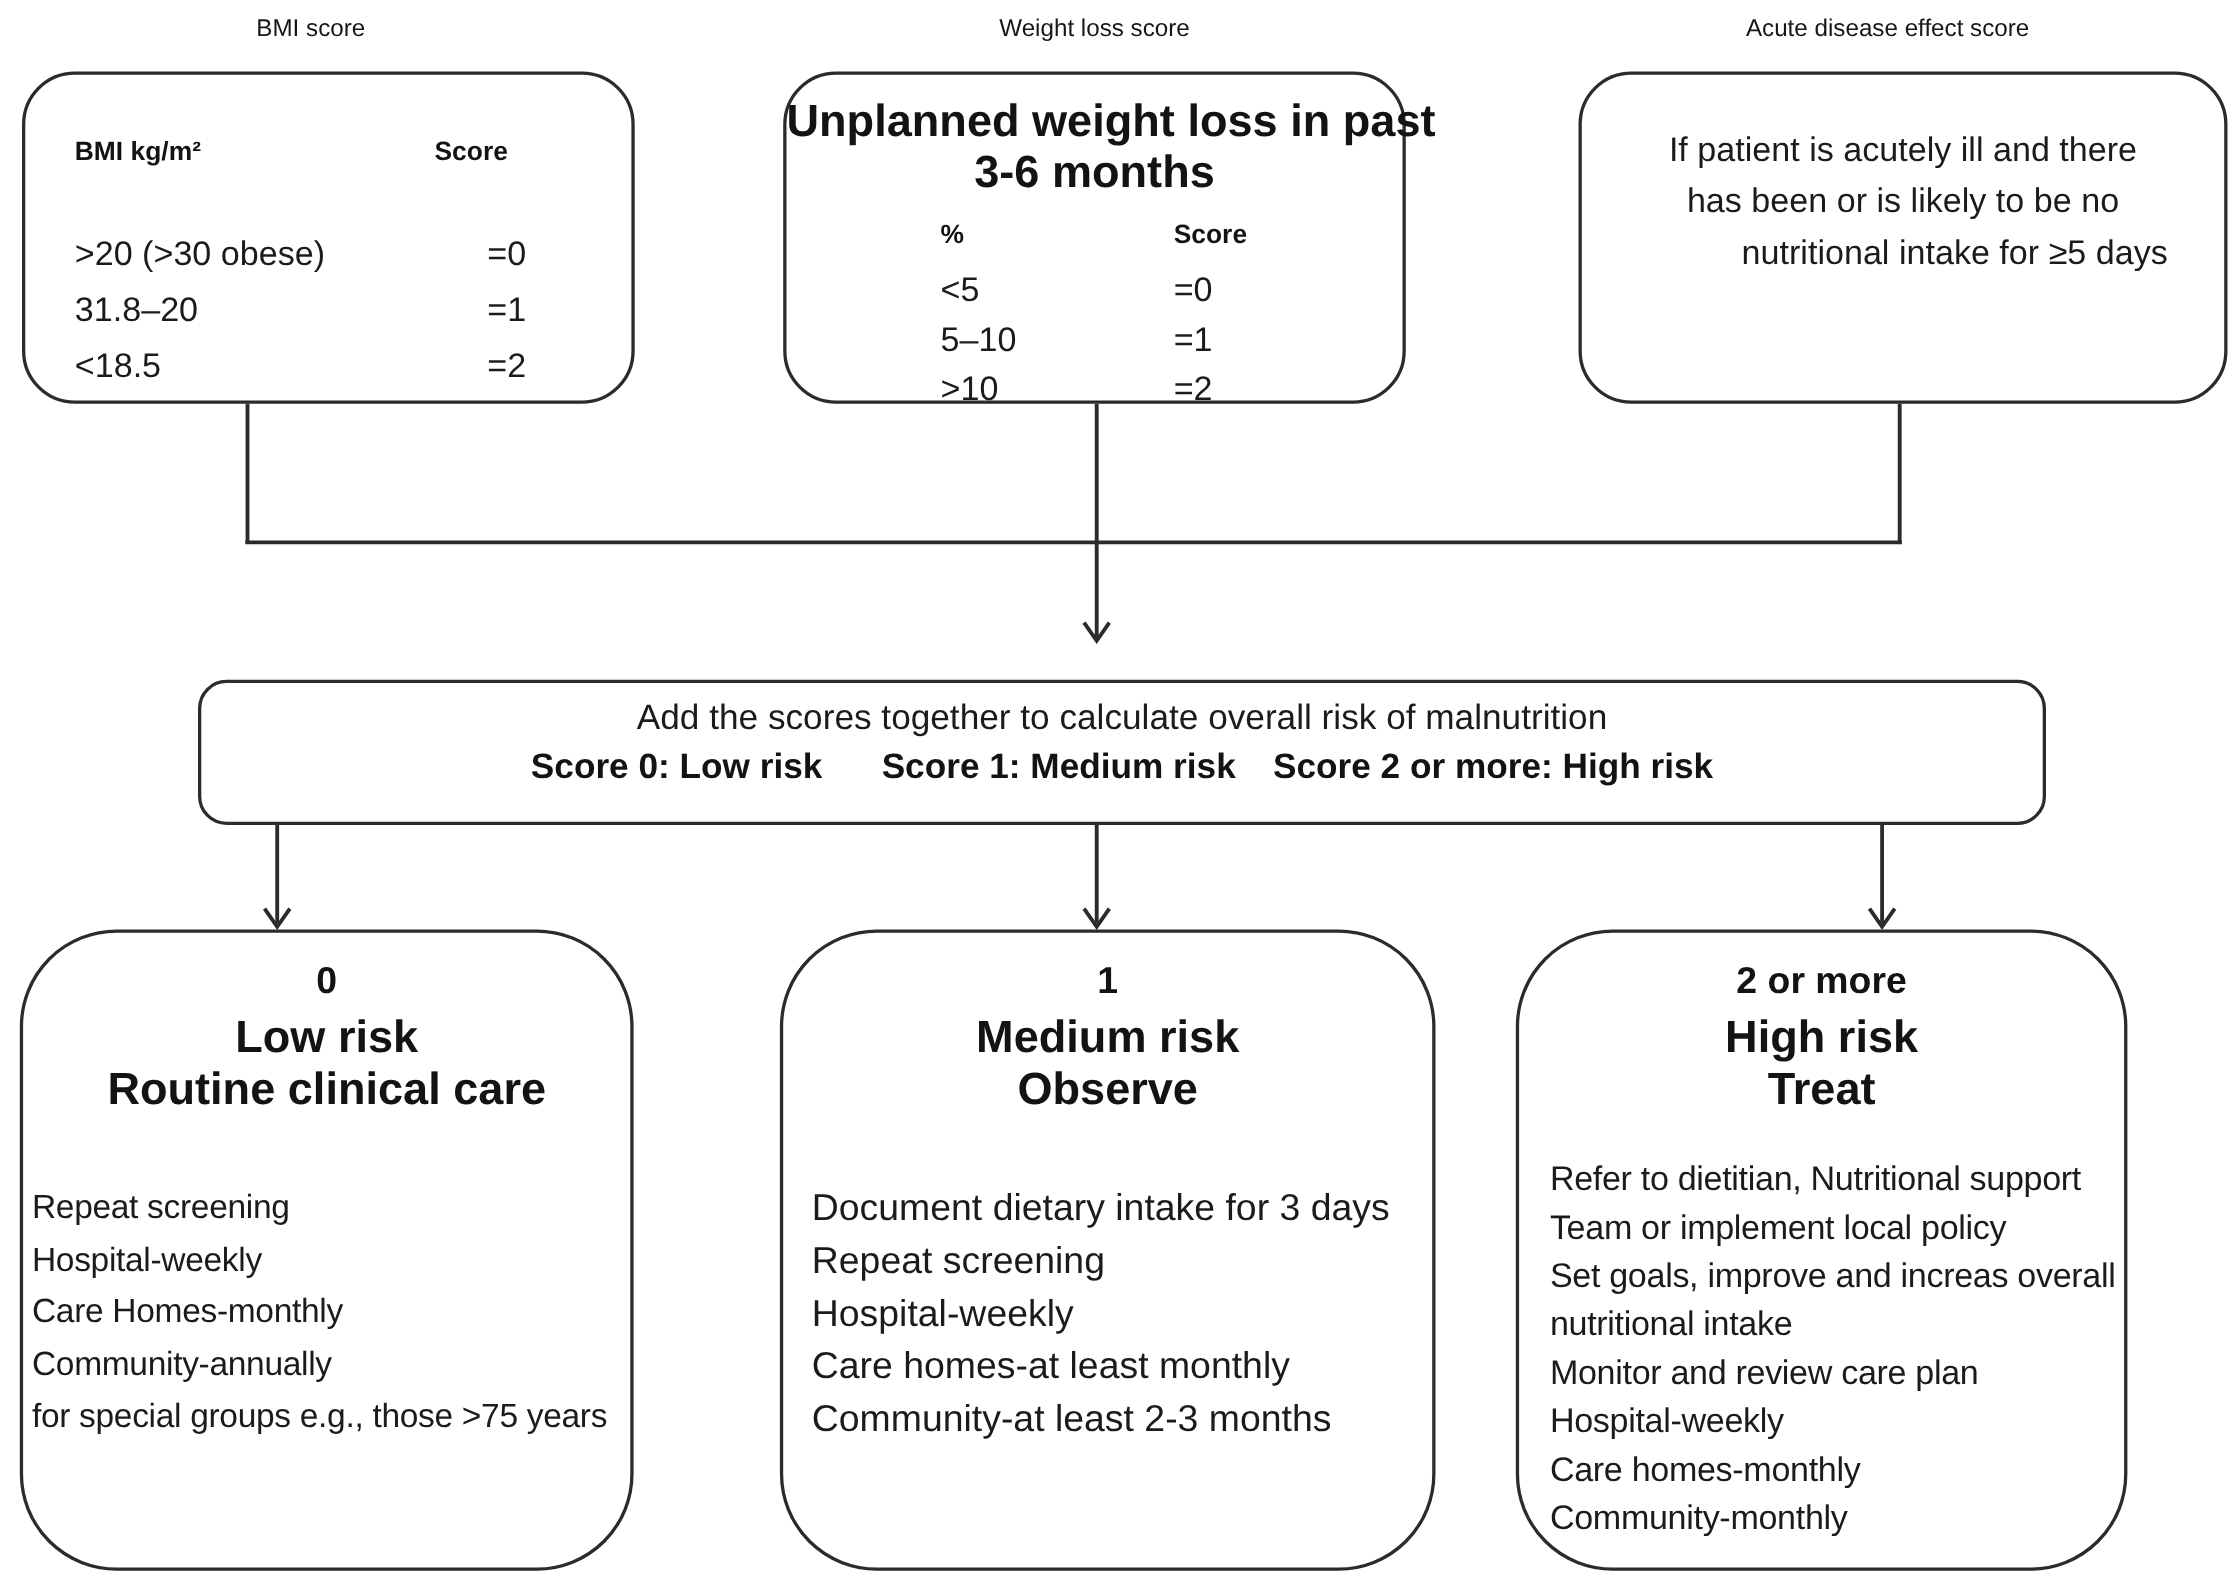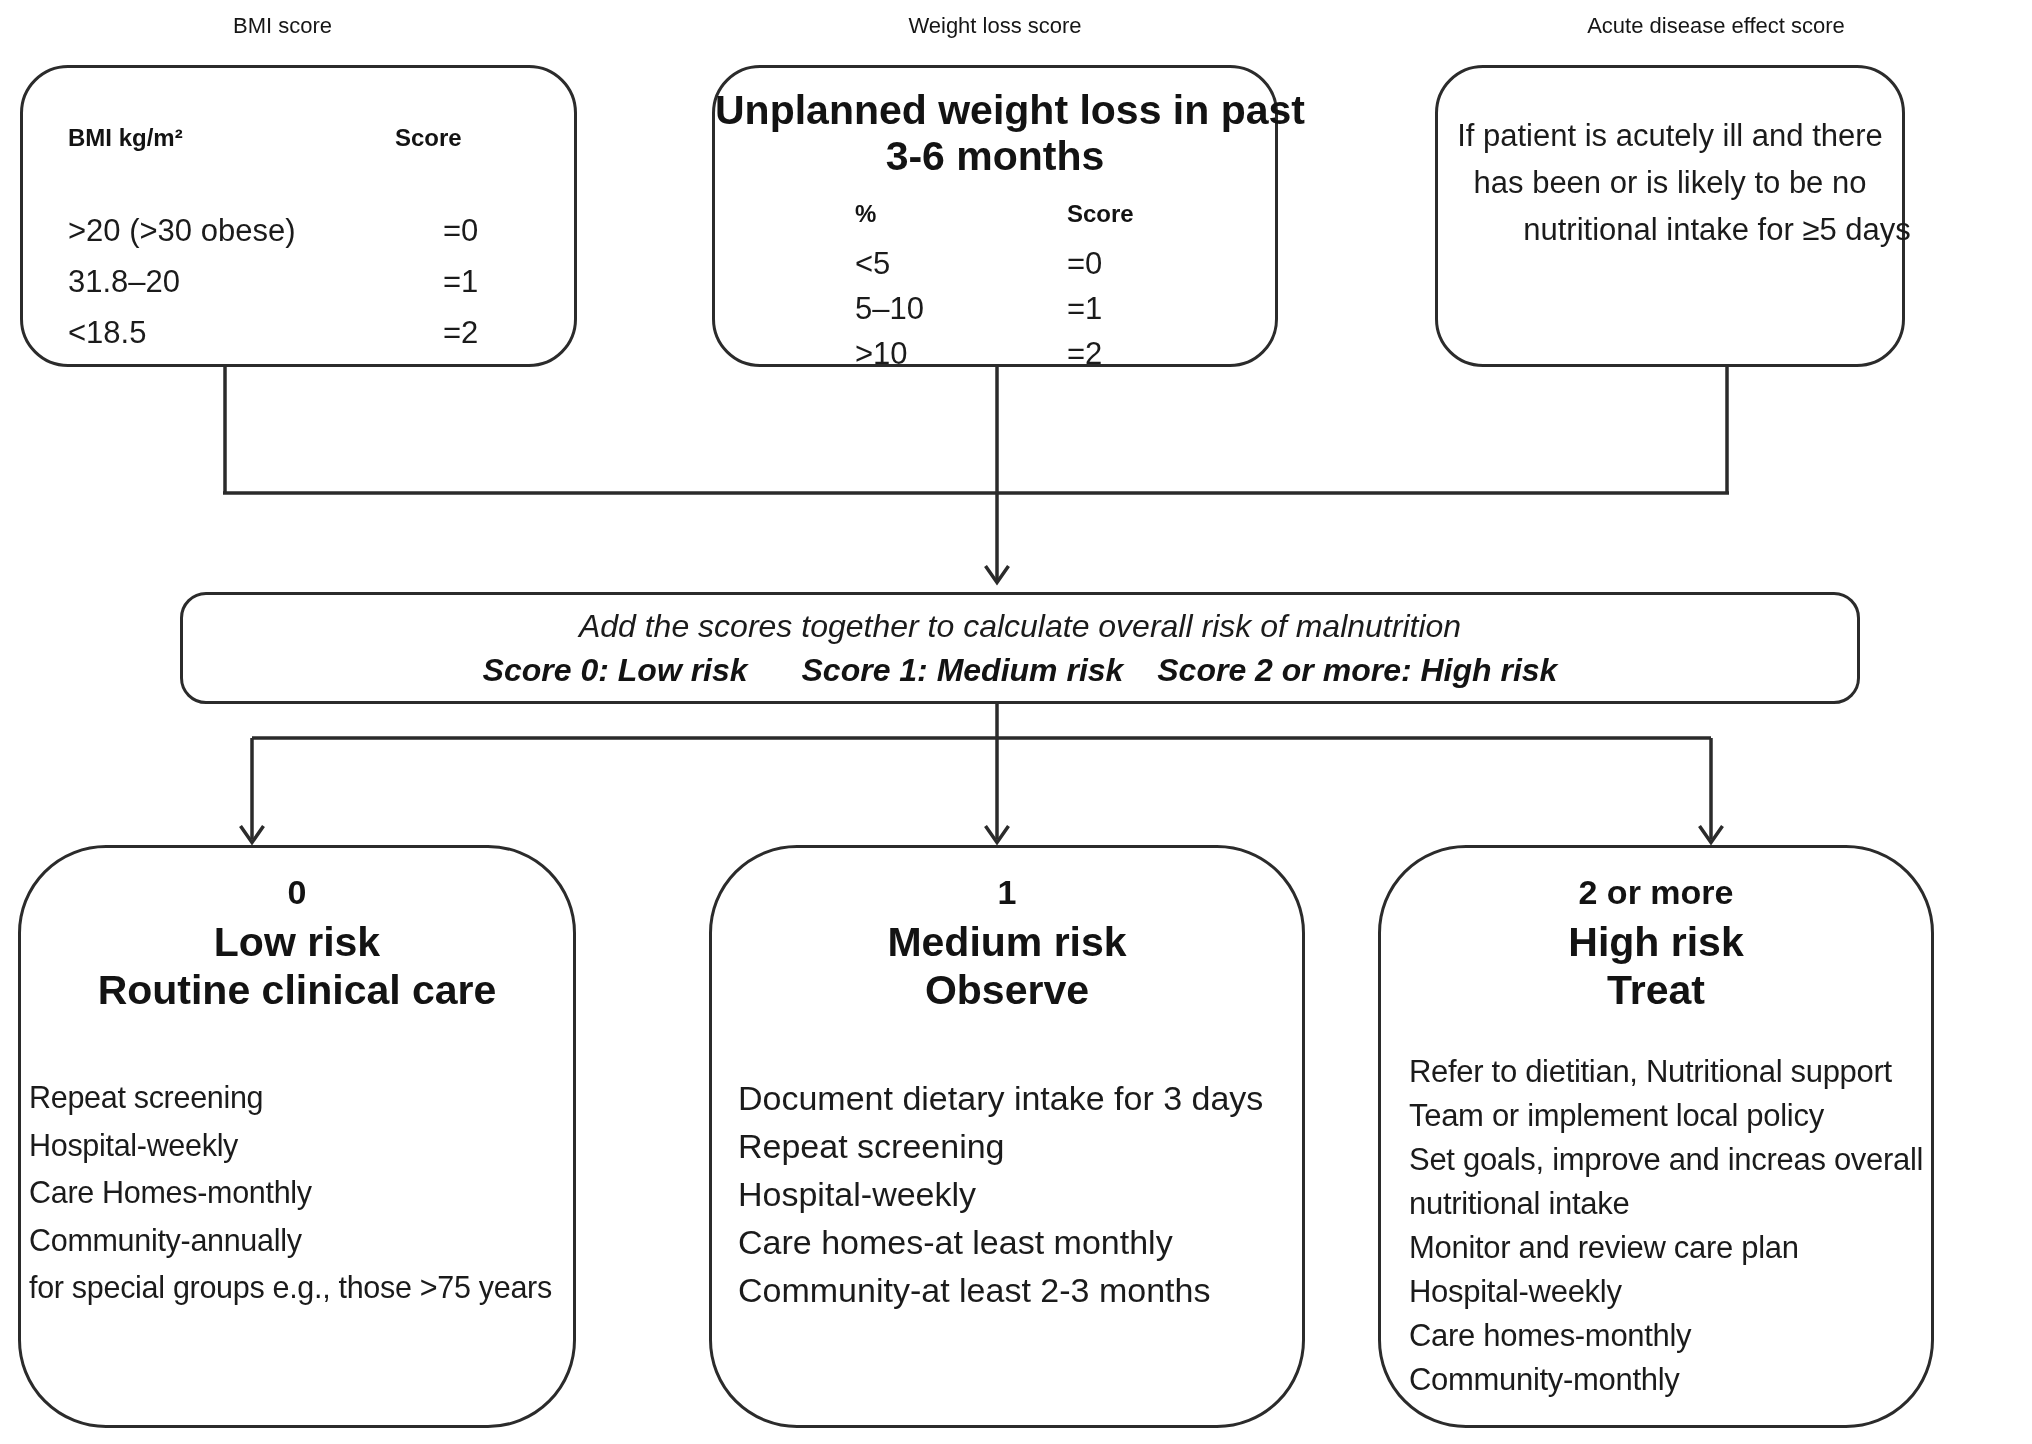--- a/index.html
+++ b/index.html
@@ -115,27 +115,27 @@
     <span class="t bold fs32" style="left:140px; top:128px;">%</span>
     <span class="t bold fs32" style="left:352px; top:128px;">Score</span>
     <span class="t" style="left:140px; top:178px;">&lt;5</span>
     <span class="t" style="left:352px; top:178px;">=0</span>
     <span class="t" style="left:140px; top:223px;">5–10</span>
     <span class="t" style="left:352px; top:223px;">=1</span>
     <span class="t" style="left:140px; top:268px;">&gt;10</span>
     <span class="t" style="left:352px; top:268px;">=2</span>
   </div>
 
-  <div class="box top-box" style="left:1435px; top:65px; width:470px; height:302px;">
+  <div class="box top-box" style="left:1435px; top:65px; width:590px; height:302px;">
     <span class="t centered" style="top:50px;">If patient is acutely ill and there</span>
     <span class="t centered" style="top:97px;">has been or is likely to be no</span>
     <span class="t centered" style="top:144px;padding-left:47px;">nutritional intake for ≥5 days</span>
   </div>
 
-  <div class="box add-box" style="left:180px; top:592px; width:1680px; height:112px;font-style:italic;">
+  <div class="box add-box" style="left:180px; top:618px; width:1680px; height:132px;">
     <span class="t centered add-line1">Add the scores together to calculate overall risk of malnutrition</span>
     <div class="t centered add-line2">
       <span class="seg">Score 0: Low risk</span>
       <span class="seg seg-gap-big">Score 1: Medium risk</span>
       <span class="seg seg-gap-small">Score 2 or more: High risk</span>
     </div>
   </div>
 
   <div class="box bottom-box" style="left:18px; top:845px; width:558px; height:583px;">
     <span class="t bold fs34 centered" style="top:26px;">0</span>

